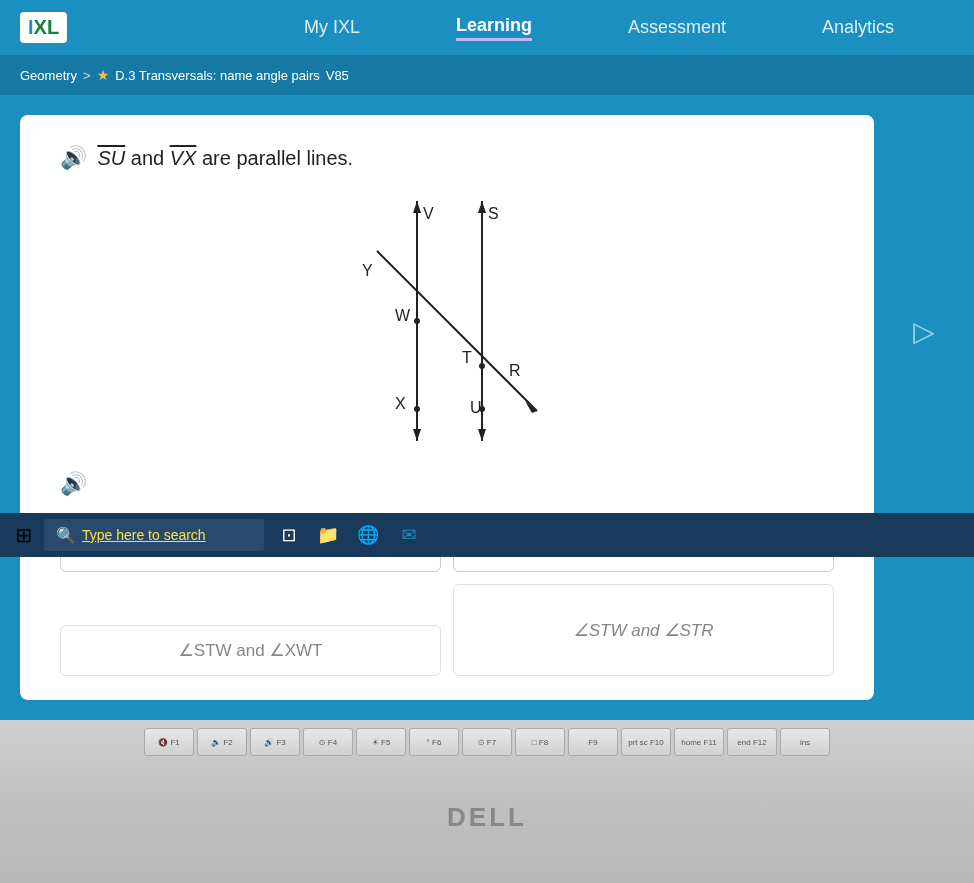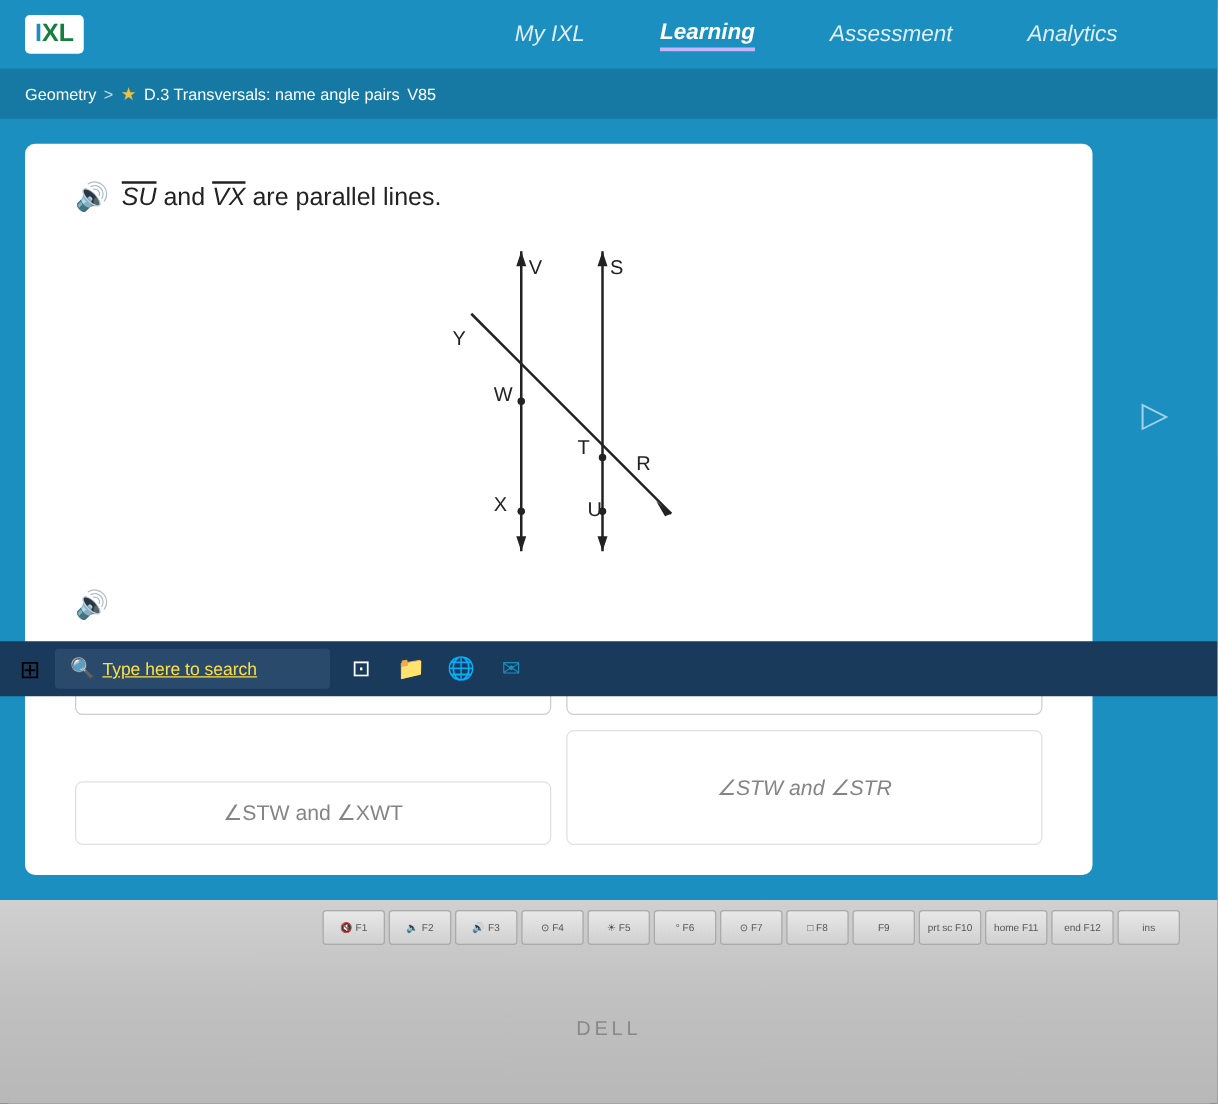--- a/index.html
+++ b/index.html
@@ -49,25 +49,24 @@
       padding: 4px 8px;
       display: flex;
       align-items: center;
       margin-right: 30px;
     }
     .logo-i { color: #1a8fc0; font-weight: 900; font-size: 20px; }
     .logo-xl { color: #15803d; font-weight: 900; font-size: 20px; }
 
     .nav-links {
       display: flex;
-      gap: 60px;
+      gap: 96px;
       align-items: center;
       margin-left: auto;
       margin-right: 60px;
-      font-style: italic;
     }
     .nav-link {
       color: white;
       font-size: 18px;
       text-decoration: none;
       opacity: 0.85;
       cursor: pointer;
     }
     .nav-link.active {
       color: white;
@@ -236,31 +235,31 @@
       width: 974px;
       height: 163px;
       background: linear-gradient(180deg, #d0d0d0 0%, #c0c0c0 50%, #b8b8b8 100%);
     }
     .dell-brand {
       position: absolute;
       bottom: 50px;
       left: 50%;
       transform: translateX(-50%);
       color: #888;
-      font-size: 16px;
-      font-weight: 400;
+      font-size: 26px;
+      font-weight: 700;
       letter-spacing: 3px;
     }
 
     
     .keyboard-row {
       display: flex;
       gap: 3px;
       margin-bottom: 3px;
-      justify-content: flex-end;
+      justify-content: center;
     }
     .key {
       background: linear-gradient(180deg, #e8e8e8, #d0d0d0);
       border: 1px solid #aaa;
       border-radius: 3px;
       height: 28px;
       min-width: 38px;
       display: flex;
       align-items: center;
       justify-content: center;

